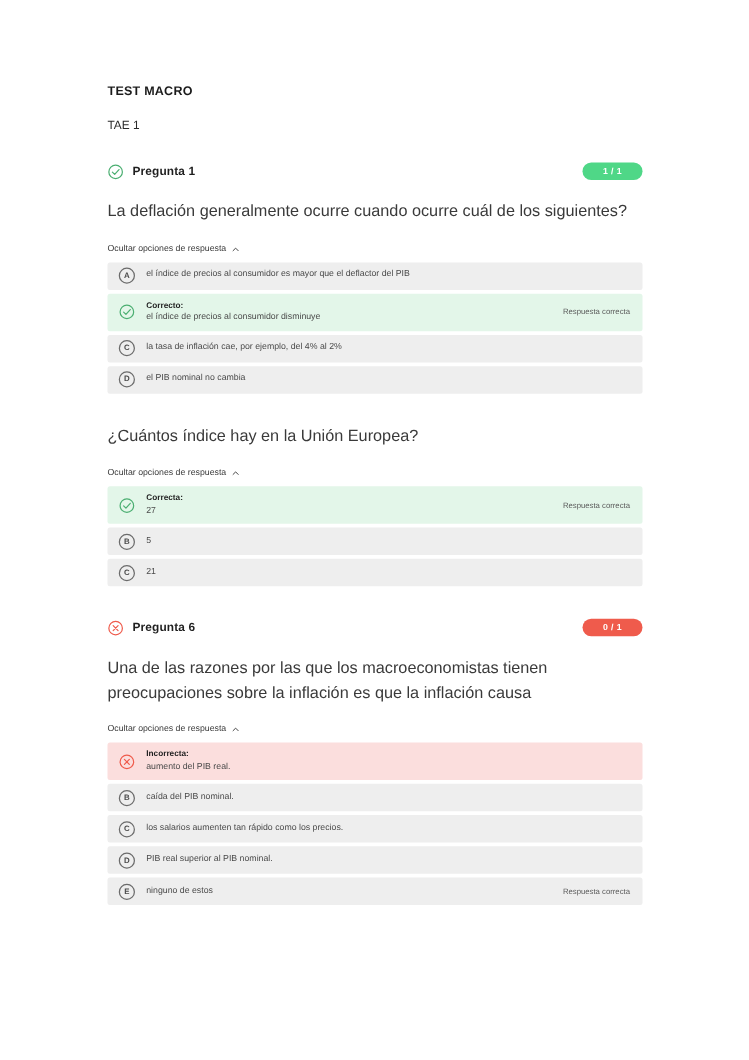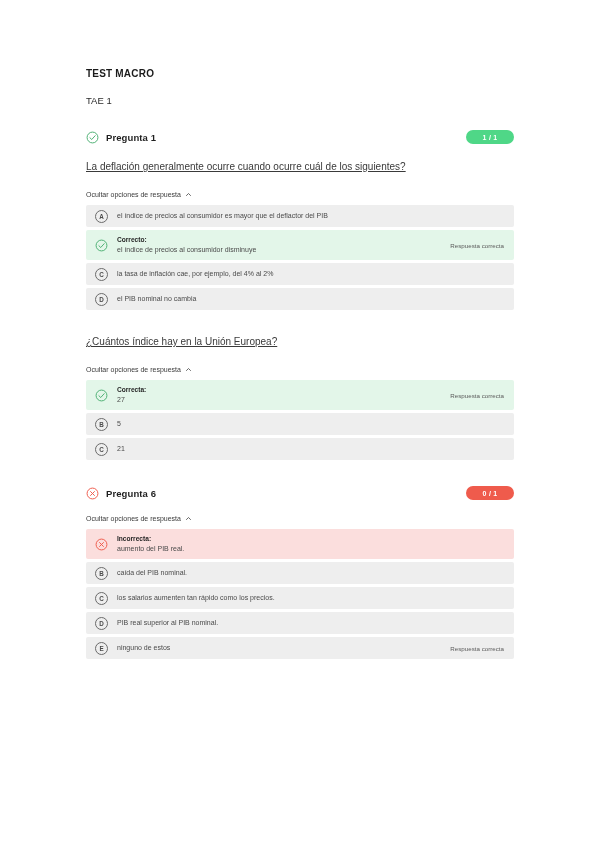--- a/index.html
+++ b/index.html
@@ -71,25 +71,24 @@
     padding: 0 8px;
     border-radius: 8px;
     font-size: 7px;
     font-weight: bold;
     color: #ffffff;
     letter-spacing: 0.3px;
   }
   .q-badge.correct { background: #4fd787; }
   .q-badge.incorrect { background: #ef5b4c; }
   .q-text {
-    font-size: 10px;
+    font-size: 13px;
     line-height: 1.5;
     color: #3a3a3a;
     margin: 0 0 17px 0;
-    text-decoration: underline;
   }
   .toggle-row {
     display: flex;
     align-items: center;
     gap: 4px;
     font-size: 7px;
     color: #3a3a3a;
     margin-bottom: 7px;
     cursor: pointer;
     width: max-content;
@@ -261,20 +260,21 @@
         <div class="q-header">
           <div class="q-header-left">
             <svg class="q-status-icon" viewBox="0 0 24 24">
               <circle cx="12" cy="12" r="10" fill="none" stroke="#ef5b4c" stroke-width="1.8"></circle>
               <path d="M8.4 8.4 L15.6 15.6 M15.6 8.4 L8.4 15.6" fill="none" stroke="#ef5b4c" stroke-width="1.8" stroke-linecap="round"></path>
             </svg>
             <span class="q-label">Pregunta 6</span>
           </div>
           <span class="q-badge incorrect">0 / 1</span>
         </div>
+        <p class="q-text">Una de las razones por las que los macroeconomistas tienen preocupaciones sobre la inflación es que la inflación causa</p>
         <div class="toggle-row">
           <span>Ocultar opciones de respuesta</span>
           <svg class="chevron" viewBox="0 0 12 12">
             <path d="M2.5 7.8 L6 4.3 L9.5 7.8" fill="none" stroke="#3a3a3a" stroke-width="1.3" stroke-linecap="round" stroke-linejoin="round"></path>
           </svg>
         </div>
         <div class="options">
           <div class="option is-incorrect">
             <span class="opt-marker">
               <svg class="q-status-icon" viewBox="0 0 24 24">

